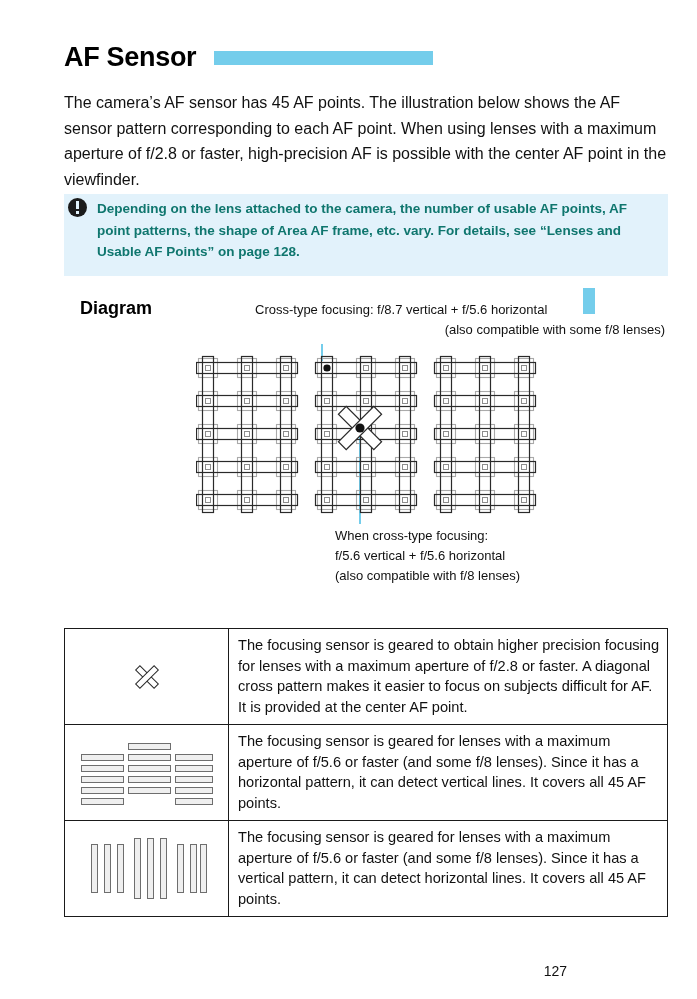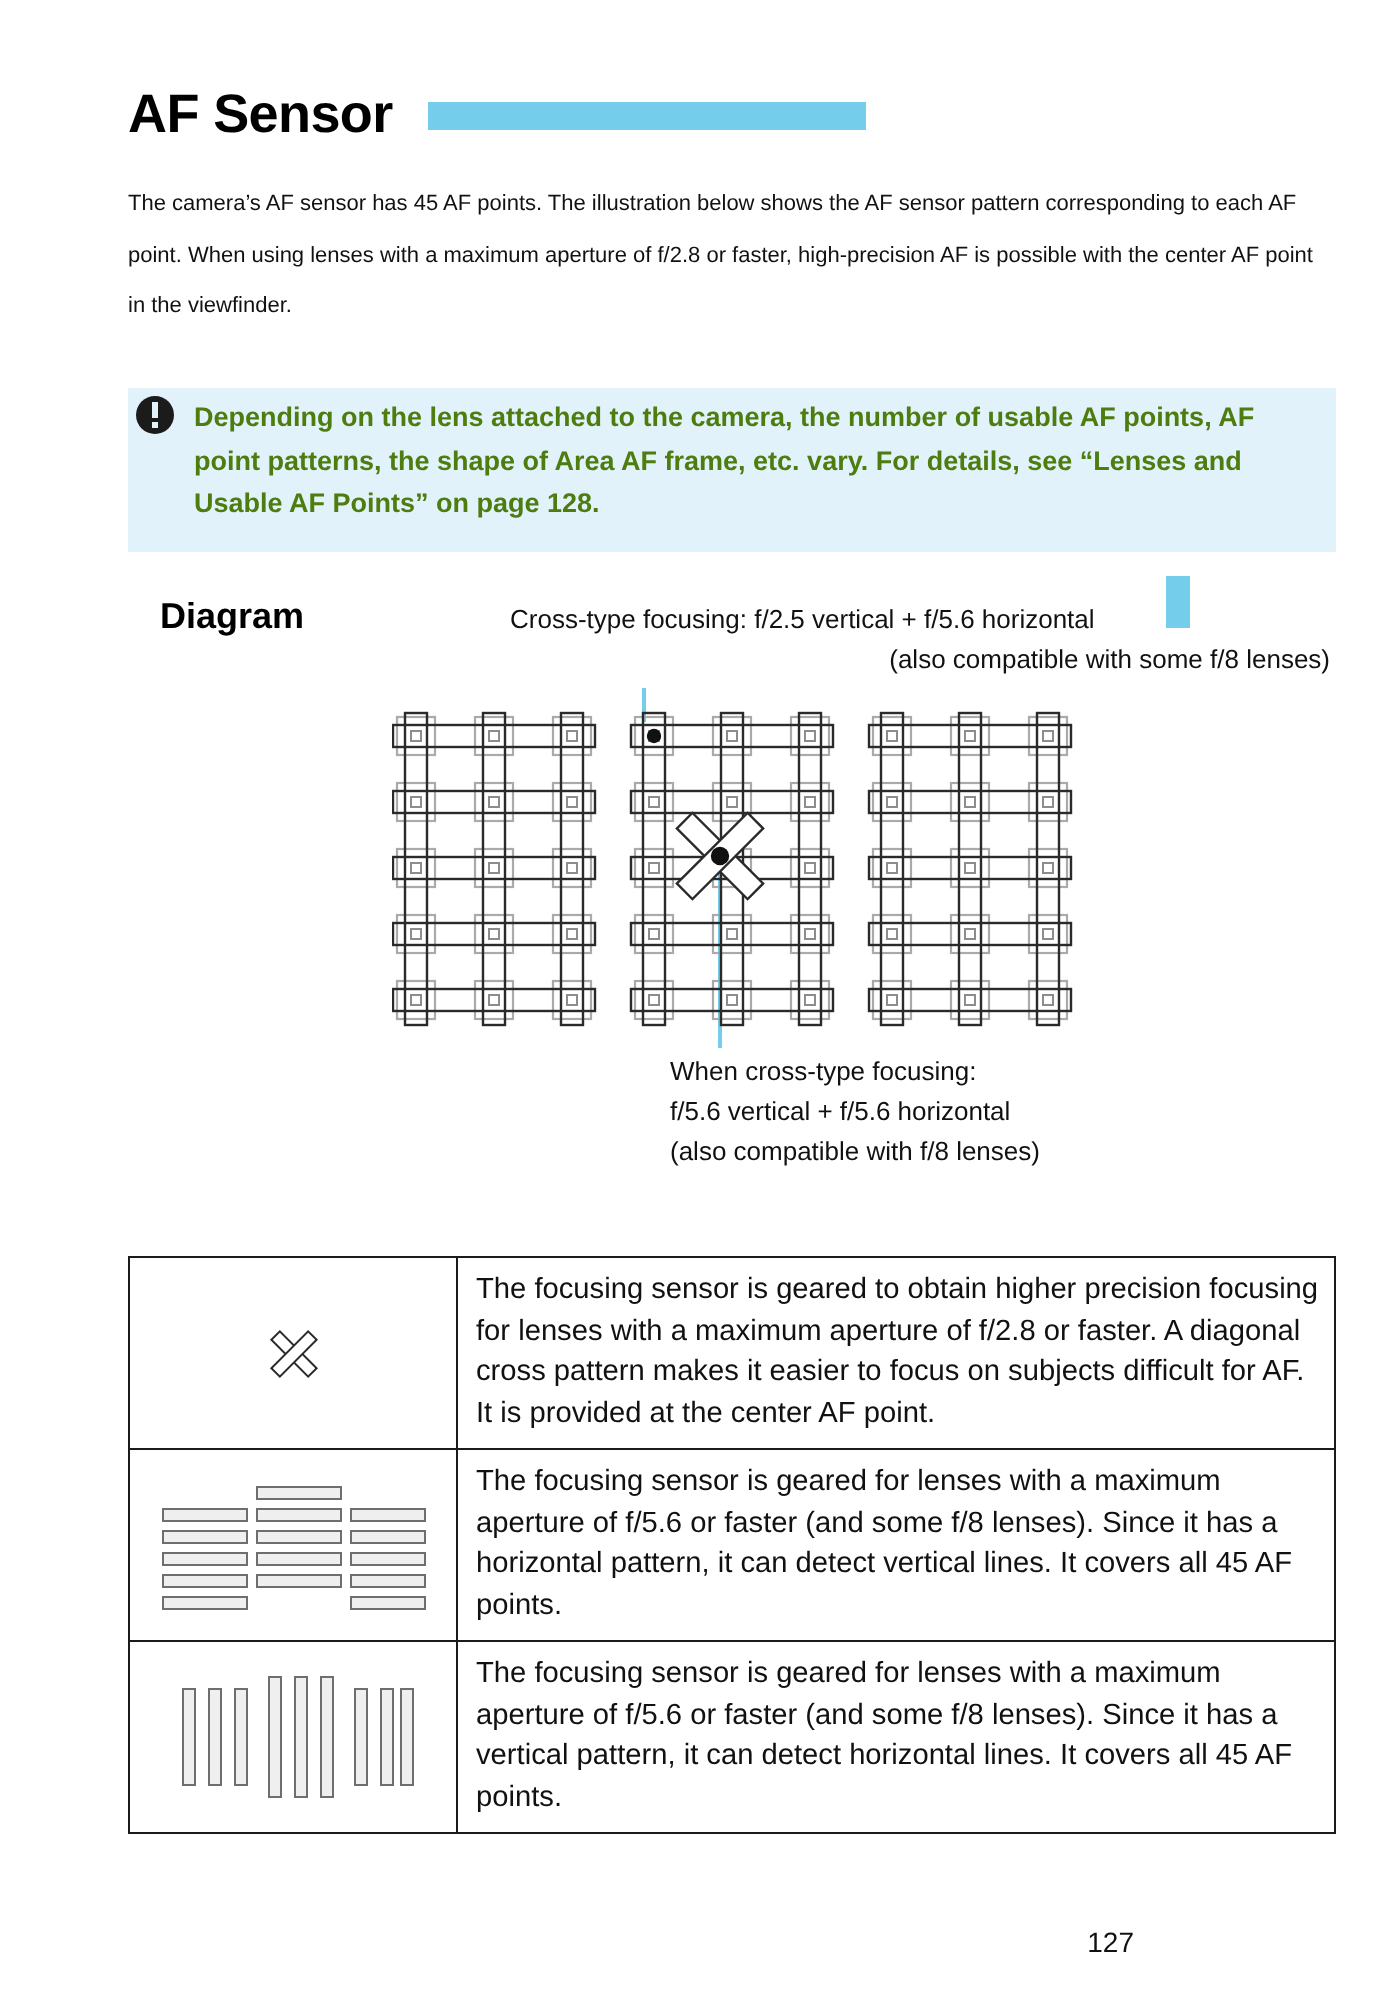--- a/index.html
+++ b/index.html
@@ -13,28 +13,28 @@
     -webkit-font-smoothing:antialiased;
   }
   .page{position:relative;width:595px;height:999px;}
 
   
   .title-row{position:absolute;left:64px;top:44px;display:flex;align-items:center;}
   .title{font-size:27px;font-weight:bold;letter-spacing:-0.3px;color:#000;line-height:1;}
   .title-rule{width:219px;height:14px;background:#74cdeb;margin-left:18px;}
 
   
-  .intro{position:absolute;left:64px;top:90px;width:604px;font-size:11px;line-height:25.5px;color:#111;}
+  .intro{position:absolute;left:64px;top:90px;width:604px;font-size:16px;line-height:25.5px;color:#111;}
 
   
   .note{position:absolute;left:64px;top:194px;width:604px;height:82px;background:#e2f2fb;}
   .note-icon{position:absolute;left:4px;top:4px;width:19px;height:19px;border-radius:50%;background:#1b1b1b;}
   .note-icon:before{content:"";position:absolute;left:8px;top:3px;width:3px;height:8px;background:#e2f2fb;}
   .note-icon:after{content:"";position:absolute;left:8px;top:13px;width:3px;height:3px;background:#e2f2fb;}
-  .note-text{position:absolute;left:33px;top:4px;width:566px;font-size:13.5px;font-weight:bold;line-height:21.5px;color:#4d7c0f;}
+  .note-text{position:absolute;left:33px;top:4px;width:566px;font-size:13.5px;font-weight:bold;line-height:21.5px;color:#0f766e;}
 
   
   .edge-tab{position:absolute;right:0;top:288px;width:12px;height:26px;background:#74cdeb;}
 
   
   .diagram-label{position:absolute;left:80px;top:298px;font-size:18px;font-weight:bold;color:#000;}
   .cap-top{position:absolute;left:255px;top:300px;width:410px;font-size:13px;line-height:20px;color:#111;}
   .cap-top .l2{display:block;text-align:right;}
   .cap-bottom{position:absolute;left:335px;top:526px;width:330px;font-size:13px;line-height:20px;color:#111;}
 
@@ -65,21 +65,21 @@
   <div class="note">
     <div class="note-icon"></div>
     <div class="note-text">Depending on the lens attached to the camera, the number of usable AF points, AF point patterns, the shape of Area AF frame, etc. vary. For details, see “Lenses and Usable AF Points” on page 128.</div>
   </div>
 
   <div class="edge-tab"></div>
 
   <div class="diagram-label">Diagram</div>
 
   <div class="cap-top">
-    <span>Cross-type focusing: f/2.5 vertical + f/5.6 horizontal</span>
+    <span>Cross-type focusing: f/8.7 vertical + f/5.6 horizontal</span>
     <span class="l2">(also compatible with some f/8 lenses)</span>
   </div>
 
   <div class="sensorart">
     <svg width="344" height="180" viewBox="0 0 344 180">
       <defs>
 
         <g id="cluster">
 
           <g stroke="#aaaaaa" stroke-width="1.1" fill="none">

